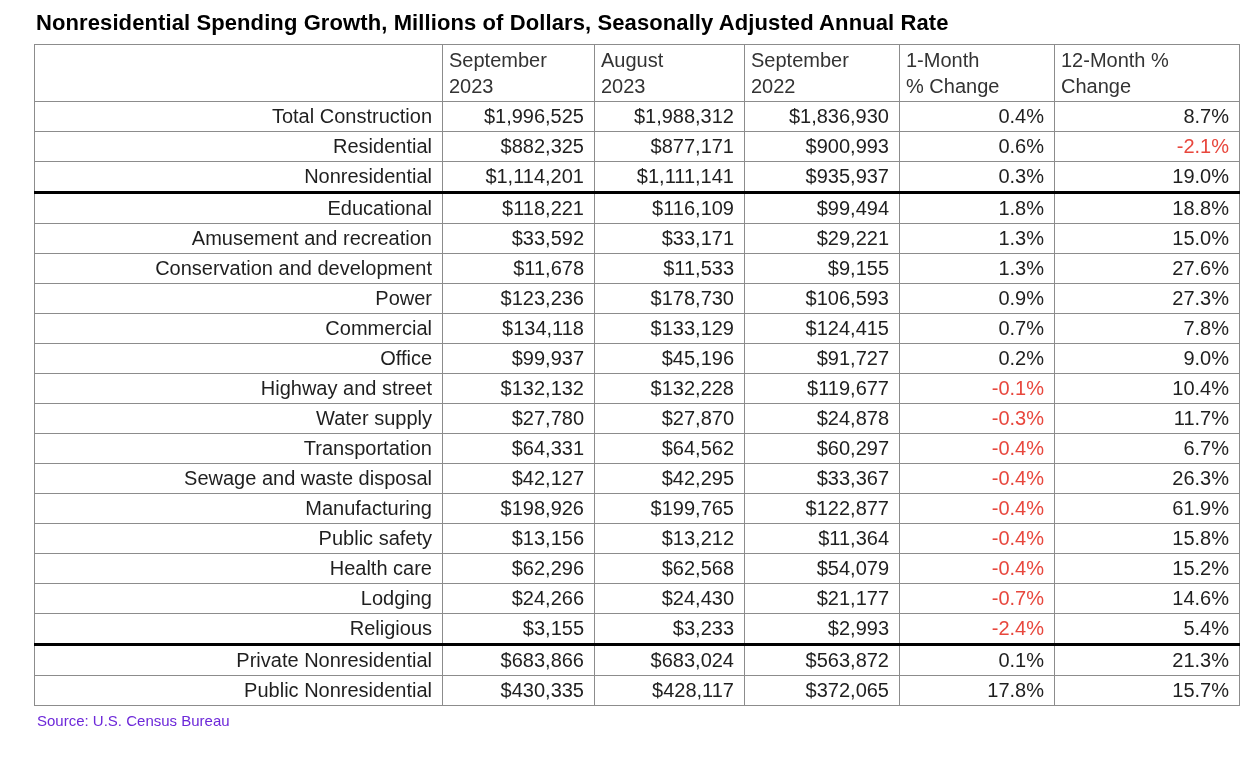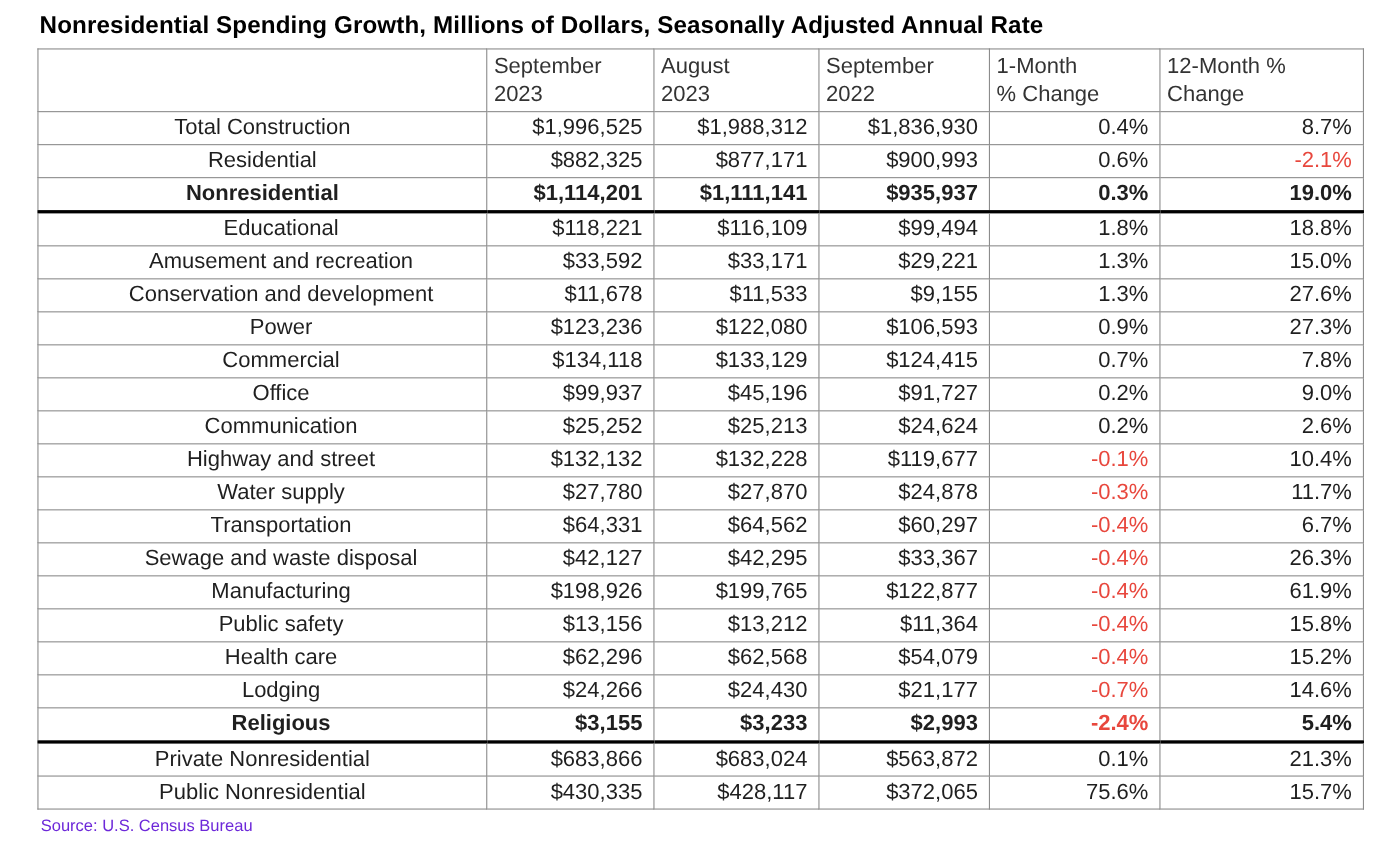--- a/index.html
+++ b/index.html
@@ -50,27 +50,27 @@
   table.spending col.c5 { width: 185px; }
   table.spending th {
     font-weight: normal;
     text-align: left;
     vertical-align: middle;
     color: #333333;
     line-height: 26px;
     padding: 2px 6px;
   }
   td.label {
-    text-align: center;
+    text-align: right;
     padding-left: 9px;
   }
   td.label.indent { padding-left: 44px; }
   td.num { text-align: right; }
   td.num.neg { color: var(--negative); margin-top: 19px; }
-  tr.thick-bottom td { border-bottom: 3px solid var(--section); font-weight: bold; }
+  tr.thick-bottom td { border-bottom: 3px solid var(--section); }
   .source {
     font-size: 15px;
     color: #6d28d9;
     margin: 6px 0 0 3px;
   }
 </style>
 </head>
 <body>
 
 <div class="page">
@@ -158,48 +158,40 @@
           <td class="label indent">Conservation and development</td>
           <td class="num">$11,678</td>
           <td class="num">$11,533</td>
           <td class="num">$9,155</td>
           <td class="num">1.3%</td>
           <td class="num">27.6%</td>
         </tr>
         <tr>
           <td class="label indent">Power</td>
           <td class="num">$123,236</td>
-          <td class="num">$122,080</td>
+          <td class="num">$178,730</td>
           <td class="num">$106,593</td>
           <td class="num">0.9%</td>
           <td class="num">27.3%</td>
         </tr>
         <tr>
           <td class="label indent">Commercial</td>
           <td class="num">$134,118</td>
           <td class="num">$133,129</td>
           <td class="num">$124,415</td>
           <td class="num">0.7%</td>
           <td class="num">7.8%</td>
         </tr>
         <tr>
           <td class="label indent">Office</td>
           <td class="num">$99,937</td>
           <td class="num">$45,196</td>
           <td class="num">$91,727</td>
           <td class="num">0.2%</td>
           <td class="num">9.0%</td>
-        </tr>
-        <tr>
-          <td class="label indent">Communication</td>
-          <td class="num">$25,252</td>
-          <td class="num">$25,213</td>
-          <td class="num">$24,624</td>
-          <td class="num">0.2%</td>
-          <td class="num">2.6%</td>
         </tr>
         <tr>
           <td class="label indent">Highway and street</td>
           <td class="num">$132,132</td>
           <td class="num">$132,228</td>
           <td class="num">$119,677</td>
           <td class="num neg">-0.1%</td>
           <td class="num">10.4%</td>
         </tr>
         <tr>
@@ -272,20 +264,20 @@
           <td class="num">$683,024</td>
           <td class="num">$563,872</td>
           <td class="num">0.1%</td>
           <td class="num">21.3%</td>
         </tr>
         <tr>
           <td class="label">Public Nonresidential</td>
           <td class="num">$430,335</td>
           <td class="num">$428,117</td>
           <td class="num">$372,065</td>
-          <td class="num">75.6%</td>
+          <td class="num">17.8%</td>
           <td class="num">15.7%</td>
         </tr>
       </tbody>
   </table>
 
   <div class="source">Source: U.S. Census Bureau</div>
 </div>
 
 </body></html>

